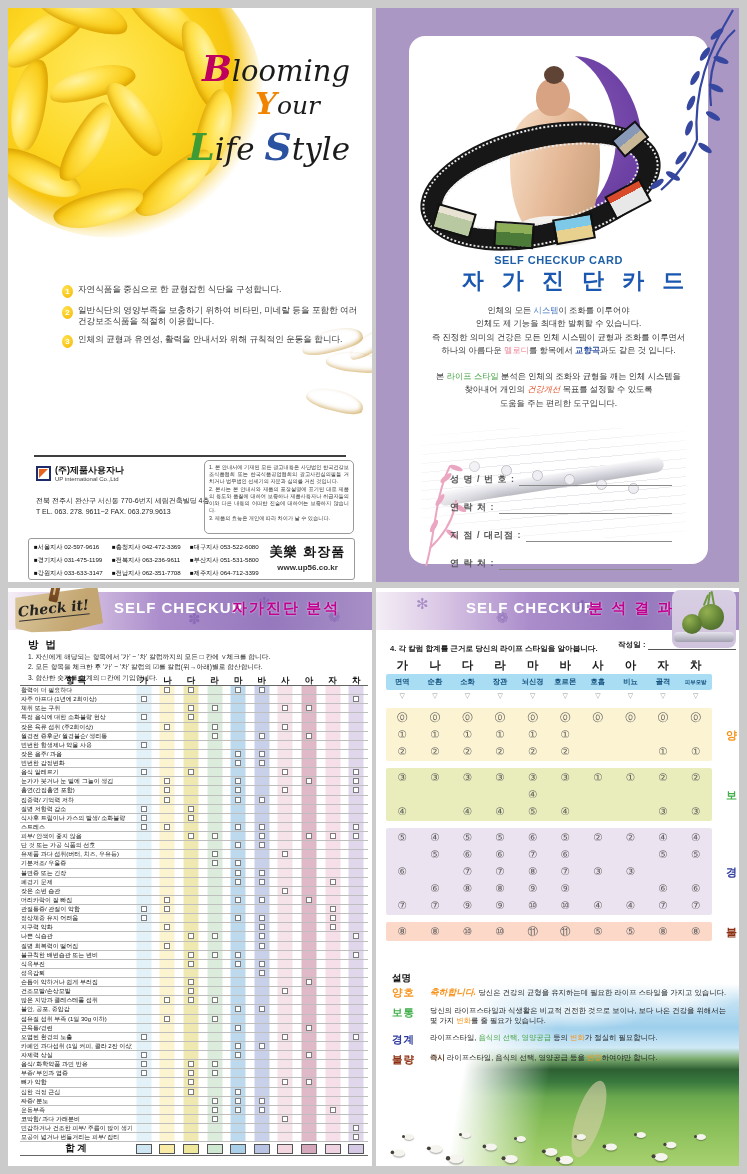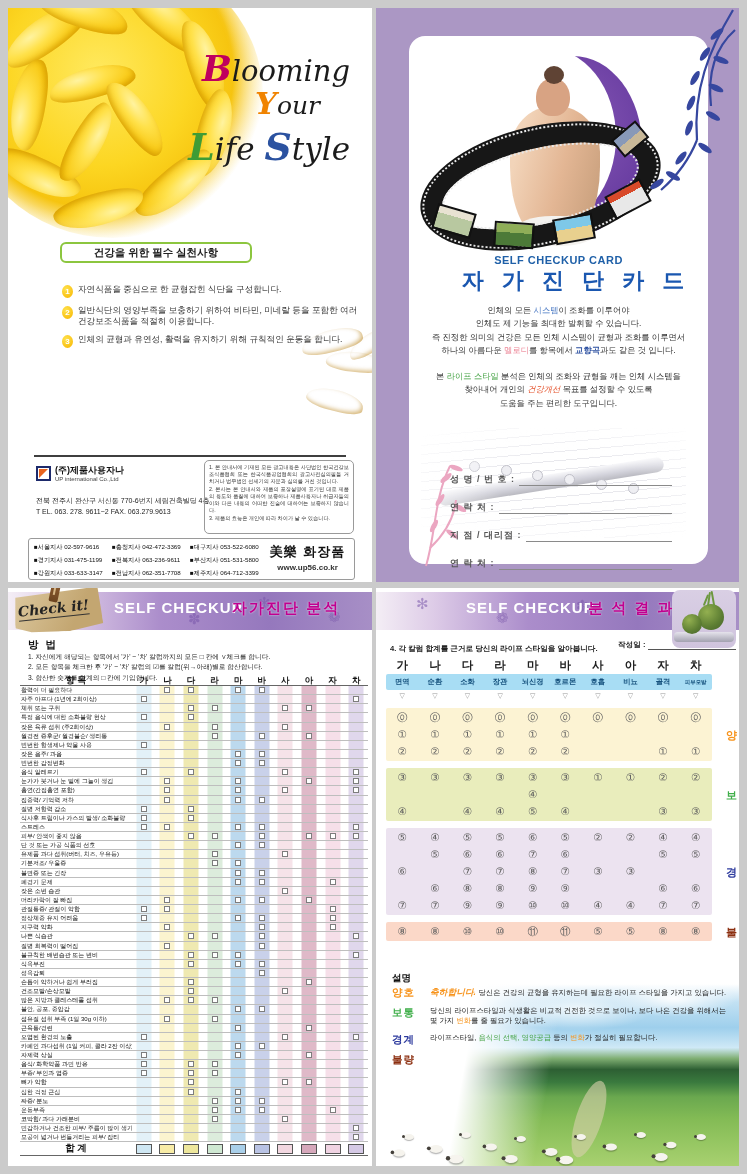--- a/index.html
+++ b/index.html
@@ -170,33 +170,32 @@
       <div class="fpetal" style="left:35px;top:120px;width:88px;height:30px;transform:rotate(120deg);"></div>
       <div class="ffade"></div>
     </div>
 
     <div class="bls">
       <div class="l1"><span class="ini c-mag">B</span><span>looming</span></div>
       <div class="l2"><span class="ini c-org">Y</span><span>our</span></div>
       <div class="l3"><span class="ini c-grn">L</span><span>ife </span><span class="ini c-blu">S</span><span>tyle</span></div>
     </div>
 
-    <div class="tips-box">건강을 위한 필수 실천사항</div>
     <div class="tips">
         <div class="tip">
           <div class="tip-num">1</div>
           <div class="tip-txt">자연식품을 중심으로 한 균형잡힌 식단을 구성합니다.</div>
         </div>
         <div class="tip">
           <div class="tip-num">2</div>
           <div class="tip-txt">일반식단의 영양부족을 보충하기 위하여 비타민, 미네랄 등을 포함한 여러 건강보조식품을 적절히 이용합니다.</div>
         </div>
         <div class="tip">
           <div class="tip-num">3</div>
-          <div class="tip-txt">인체의 균형과 유연성, 활력을 유지하기 위해 규칙적인 운동을 합니다.</div>
+          <div class="tip-txt">인체의 균형과 유연성, 활력을 안내서와 위해 규칙적인 운동을 합니다.</div>
         </div>
       </div>
 
     <div class="dpetal" style="left:293px;top:322px;width:62px;height:22px;transform:rotate(-14deg);"></div>
     <div class="dpetal" style="left:318px;top:344px;width:58px;height:20px;transform:rotate(6deg);"></div>
     <div class="dpetal" style="left:338px;top:326px;width:50px;height:18px;transform:rotate(-32deg);"></div>
     <div class="dpetal" style="left:298px;top:382px;width:58px;height:21px;transform:rotate(14deg);"></div>
 
     <div class="footline"></div>
     <div class="logo-row">
@@ -2432,16 +2431,17 @@
         <div class="leg-row">
           <div class="leg-label" style="color: rgb(63, 174, 73);">보통</div>
           <div class="leg-txt"><span>당신의 라이프스타일과 식생활은 비교적 건전한 것으로 보이나, 보다 나은 건강을 위해서는 몇 가지 </span><span class="seg-orange">변화</span><span>를 줄 필요가 있습니다.</span></div>
         </div>
         <div class="leg-row">
           <div class="leg-label" style="color: rgb(46, 59, 158);">경계</div>
           <div class="leg-txt"><span>라이프스타일, </span><span class="seg-green">음식의 선택, 영양공급</span><span> 등의 </span><span class="seg-orange">변화</span><span>가 절실히 필요합니다.</span></div>
         </div>
         <div class="leg-row">
           <div class="leg-label" style="color: rgb(140, 47, 16);">불량</div>
+          <div class="leg-txt"><span class="seg-bolddark">즉시 </span><span>라이프스타일, 음식의 선택, 영양공급 등을 </span><span class="seg-orange">변경</span><span>하여야만 합니다.</span></div>
         </div>
       </div>
   </div>
 </div>
 
 </body></html>

